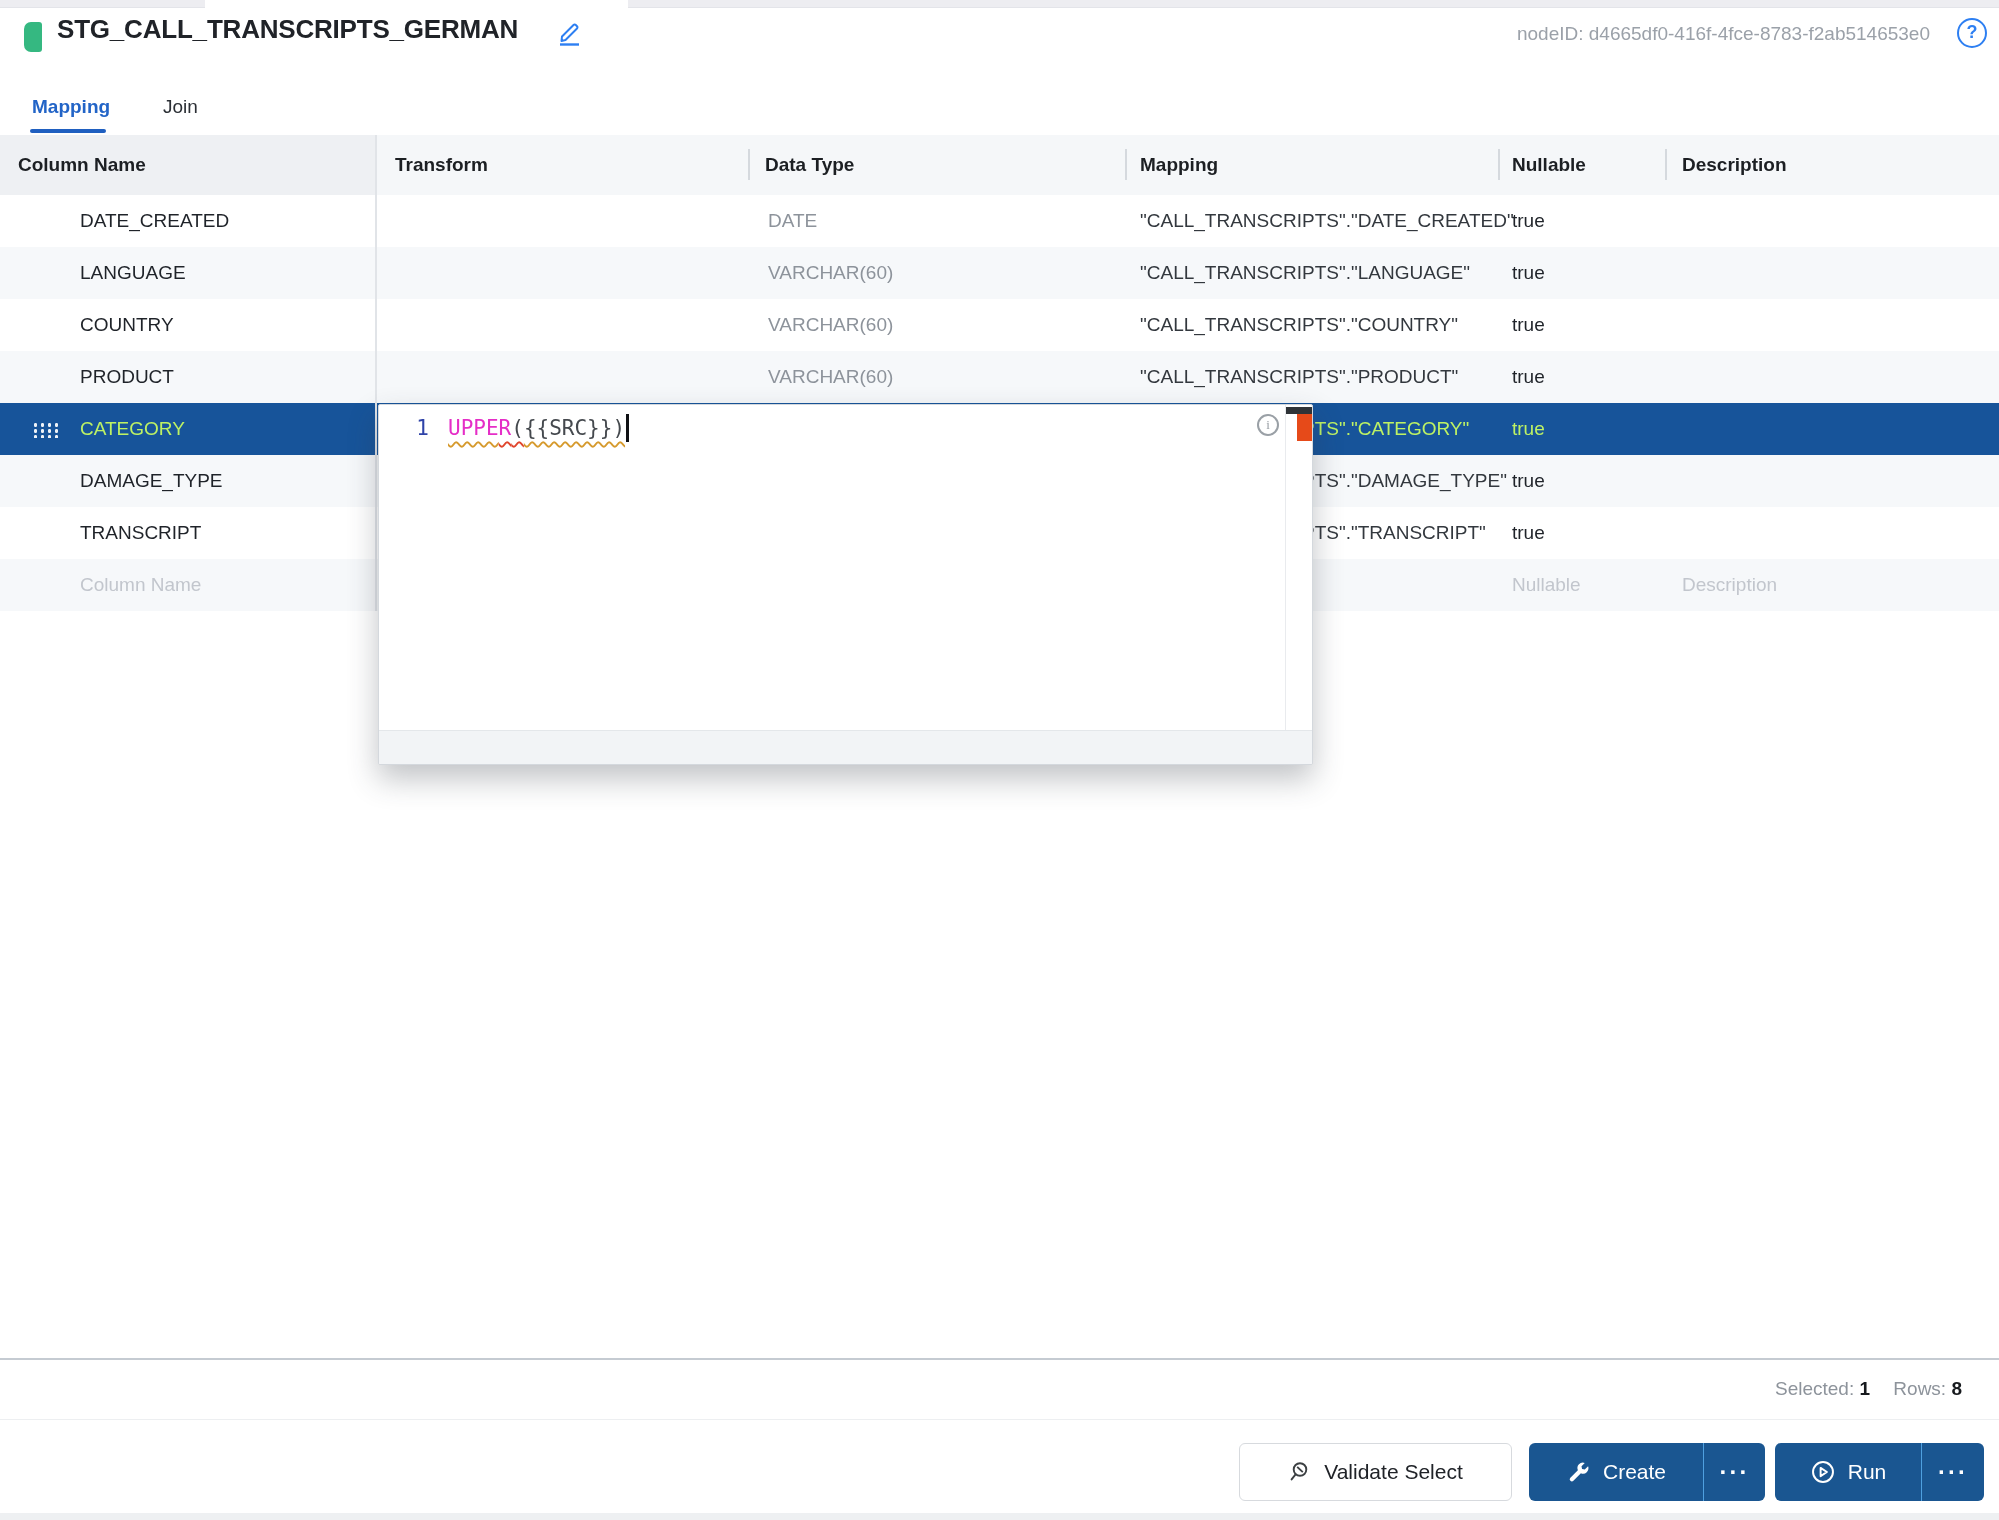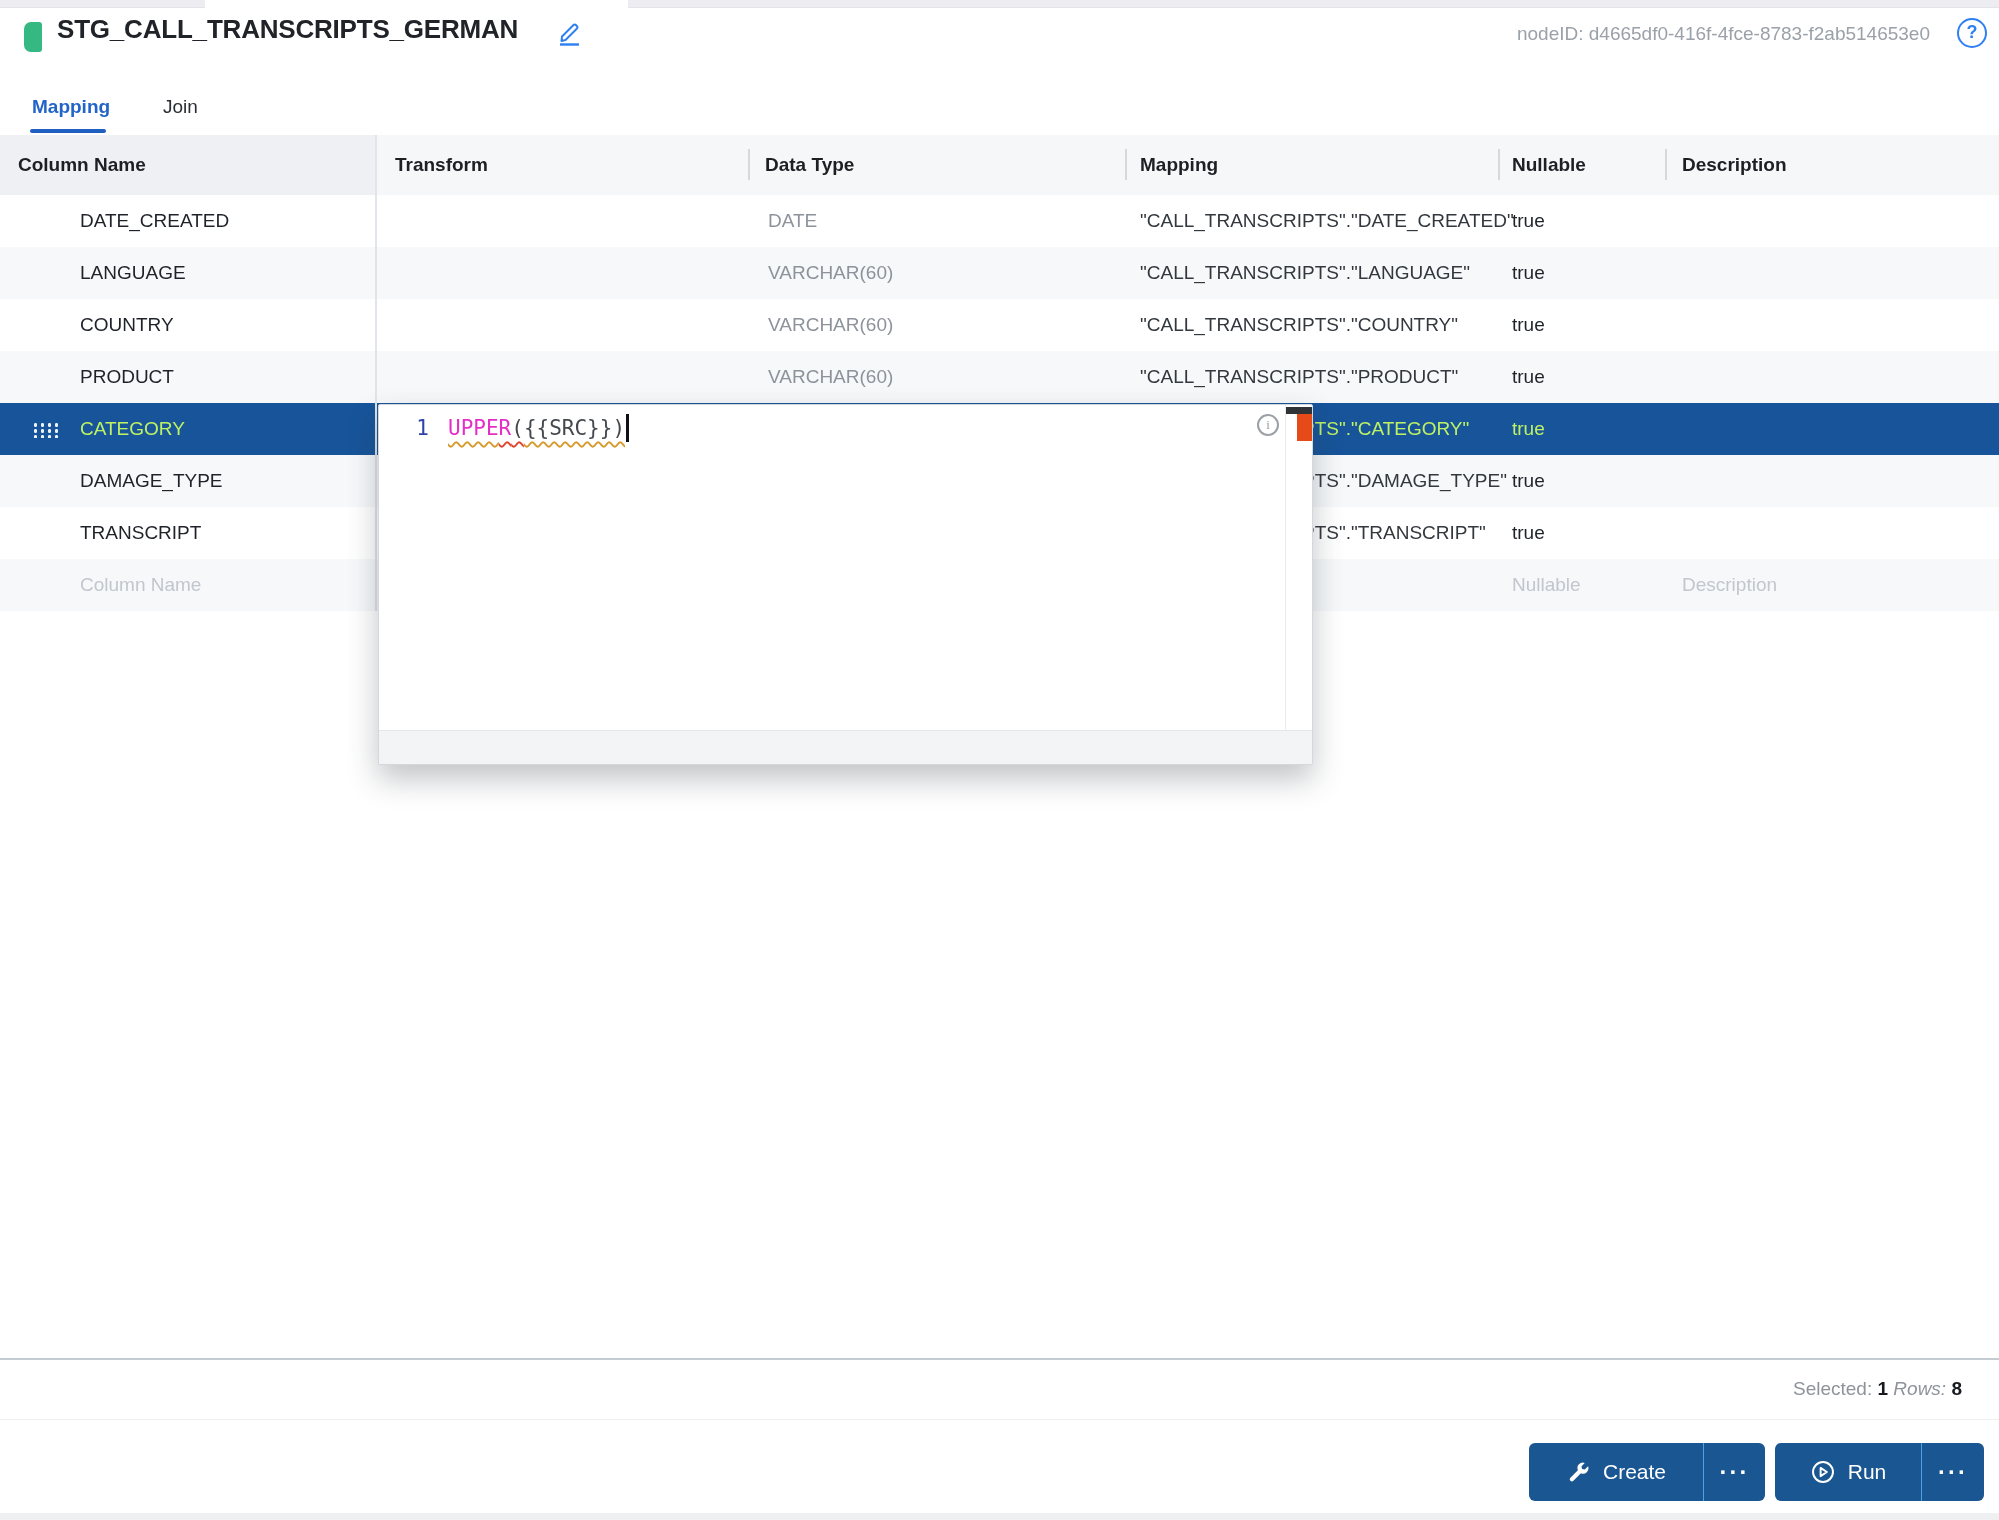--- a/index.html
+++ b/index.html
@@ -76,21 +76,21 @@
   .marker-dark{position:absolute;right:0;top:2px;width:26px;height:7px;background:#2f3337;}
   .marker-red{position:absolute;right:0;top:9px;width:15px;height:27px;background:#e64a19;}
   .editor-footer{position:absolute;left:0;bottom:0;width:100%;height:34px;background:#f2f4f6;
                  border-top:1px solid #e4e7ea;box-sizing:border-box;border-radius:0 0 2px 2px;}
 
   
   .statusbar{position:absolute;left:0;top:1358px;width:1999px;height:62px;background:#fff;
              border-top:2px solid #c5cbd2;border-bottom:1px solid #edeff1;box-sizing:border-box;}
   .status-text{position:absolute;right:37px;top:18px;font-size:19px;color:#8d939b;}
   .status-text b{color:#16191d;font-weight:700;}
-  .status-text .grp{font-style:italic;}
+  .status-text .grp{margin-left:18px;}
 
   
   .actionbar{position:absolute;left:0;top:1421px;width:1999px;height:92px;background:#fff;}
   .btn{position:absolute;top:22px;height:58px;border-radius:6px;box-sizing:border-box;cursor:pointer;
        display:flex;align-items:center;font-size:21px;}
   .btn-validate{left:1239px;width:273px;background:#fff;border:1px solid #d7dade;color:#202328;
                 justify-content:center;gap:12px;}
   .split{background:#1a5691;color:#fff;}
   .split .main{display:flex;align-items:center;justify-content:center;gap:12px;height:100%;cursor:pointer;}
   .split .more{display:flex;align-items:center;justify-content:center;height:100%;
@@ -211,20 +211,28 @@
   <div class="statusbar">
     <div class="status-text">
       <span>Selected:</span>
       <b>1</b>
       <span class="grp">Rows:</span>
       <b>8</b>
     </div>
   </div>
 
   <div class="actionbar">
+    <div class="btn btn-validate">
+      <svg width="24" height="24" viewBox="0 0 24 24">
+        <circle cx="12" cy="9.5" r="6.3" fill="none" stroke="#3c4043" stroke-width="1.9"></circle>
+        <line x1="9.2" y1="6.9" x2="14.8" y2="12.1" stroke="#3c4043" stroke-width="1.9"></line>
+        <line x1="7.4" y1="14.6" x2="3.6" y2="19.4" stroke="#3c4043" stroke-width="1.9" stroke-linecap="round"></line>
+      </svg>
+      <span>Validate Select</span>
+    </div>
 
     <div class="btn split btn-create">
       <div class="main">
         <svg width="25" height="25" viewBox="0 0 24 24">
           <path d="M21.2 6.1a5.2 5.2 0 0 1-6.9 6.6L7.1 19.9a2.05 2.05 0 0 1-2.9-2.9l7.2-7.2a5.2 5.2 0 0 1 6.6-6.9l-3.1 3.1.5 2.6 2.6.5 3.2-3z" fill="#ffffff"></path>
         </svg>
         <span>Create</span>
       </div>
       <div class="more">
         <span>···</span>

